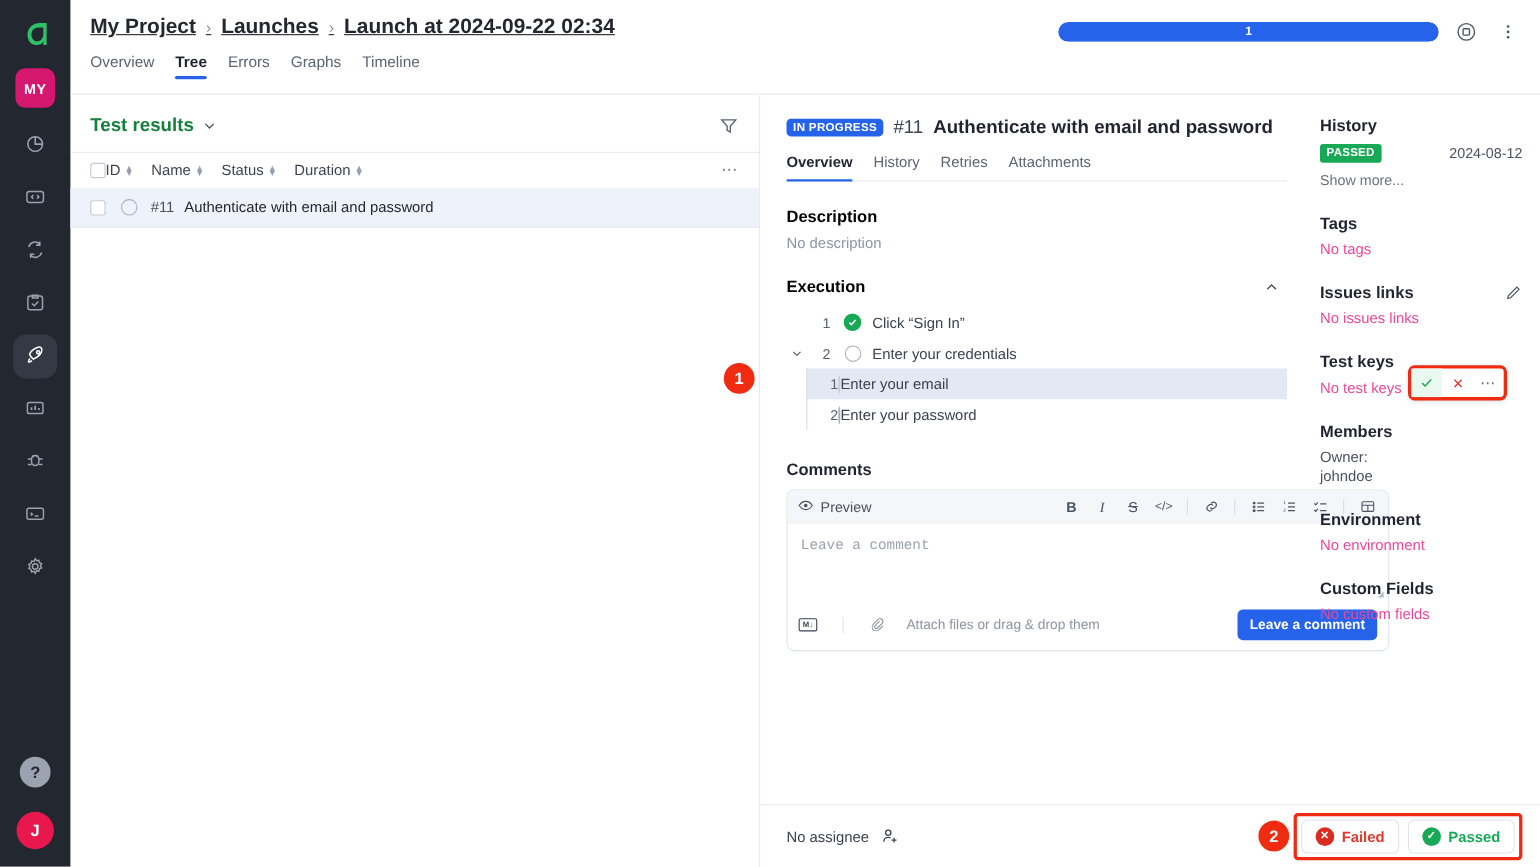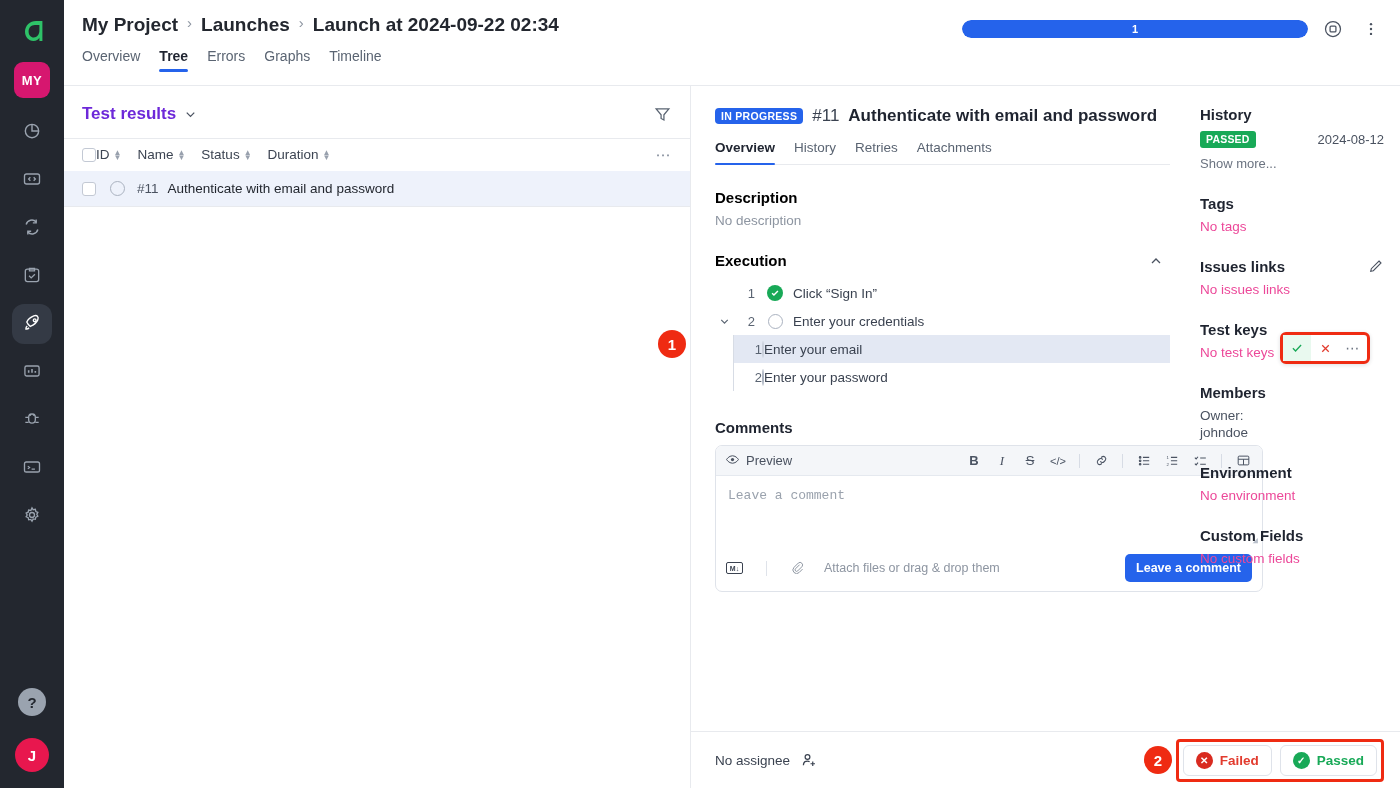--- a/index.html
+++ b/index.html
@@ -44,21 +44,21 @@
   }
 
   
   .main { flex:1 1 auto; display:flex; flex-direction:column; min-width:0; }
 
   .topbar {
     height:86px; flex:0 0 86px; padding:14px 18px 0 18px;
     display:flex; flex-direction:column; position:relative;
     border-bottom:1px solid #e8eaee;
   }
-  .crumbs { display:flex; align-items:flex-start; gap:9px; font-size:19px; font-weight:700; color:#23272f; }
+  .crumbs { display:flex; align-items:center; gap:9px; font-size:19px; font-weight:700; color:#23272f;text-decoration:underline; }
   .crumbs .sep { color:#8d95a1; font-weight:400; font-size:15px; }
   .crumb { cursor:pointer; white-space:nowrap; }
 
   .tabs { display:flex; gap:19px; margin-top:12px; }
   .tab {
     font-size:14px; color:#5a6472; padding-bottom:8px; cursor:pointer; position:relative;
   }
   .tab.active { color:#1f2430; font-weight:700; }
   .tab.active::after {
     content:""; position:absolute; left:0; right:0; bottom:0; height:3px;
@@ -78,21 +78,21 @@
     color:#fff; font-size:11px; font-weight:600;
   }
   .icon-btn { width:26px; height:26px; display:flex; align-items:center; justify-content:center; color:#4a5260; cursor:pointer; }
 
   
   .body { flex:1 1 auto; display:flex; min-height:0; }
 
   
   .listpanel { width:627px; flex:0 0 627px; border-right:1px solid #e8eaee; display:flex; flex-direction:column; }
   .listhead { display:flex; align-items:center; padding:18px 18px 14px 18px; }
-  .listtitle { font-size:17px; font-weight:700; color:#6d28d9; }
+  .listtitle { font-size:17px; font-weight:700; color:#15803d; }
   .caret { margin-left:7px; color:#4a5260; cursor:pointer; display:inline-flex; }
   .listhead .grow { flex:1 1 auto; }
   .filter-icon { color:#5a6472; cursor:pointer; display:flex; }
 
   .thead {
     display:flex; align-items:center; gap:0; padding:8px 18px 9px 18px;
     border-top:1px solid #e8eaee; color:#3c4452; font-size:13.5px;
   }
   .ckbox { width:14px; height:14px; border:1.5px solid #c3c9d4; border-radius:3px; flex:0 0 14px; cursor:pointer; background:#fff; }
   .th { display:flex; align-items:center; gap:4px; cursor:pointer; margin-right:16px; white-space:nowrap;text-align:right; }

